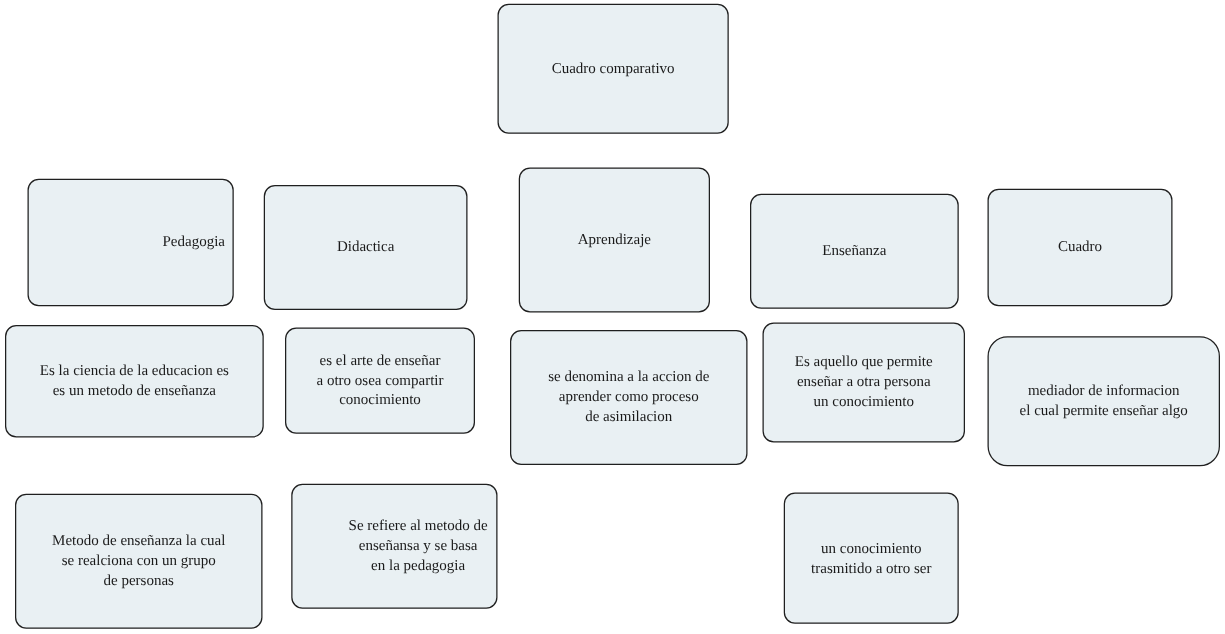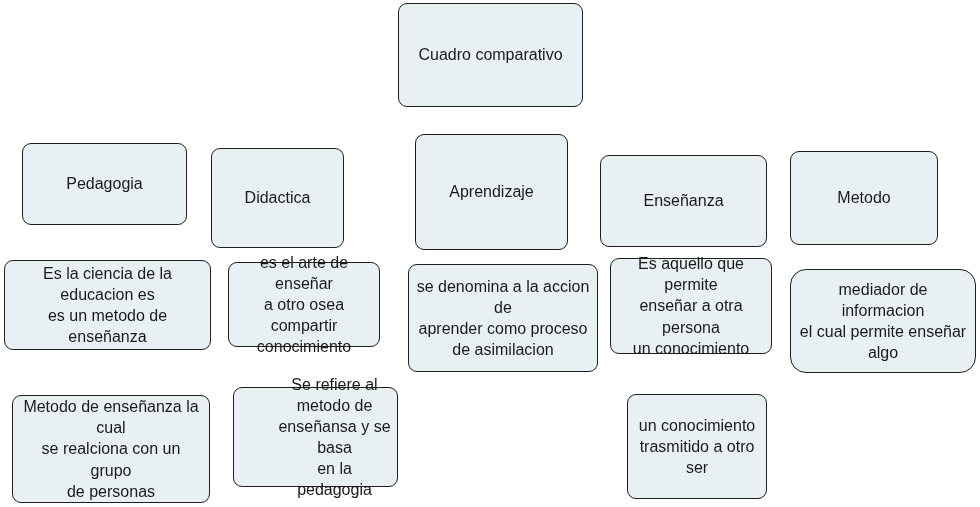--- a/index.html
+++ b/index.html
@@ -7,22 +7,22 @@
     --node-border:#1f1f1f;
     --text:#1a1a1a;
     --bg:#ffffff;
   }
   *{margin:0;padding:0;box-sizing:border-box;}
   html,body{background:var(--bg);}
   .canvas{
     position:relative;
     width:980px;height:507px;
     background:var(--bg);
-    font-family:Liberation Sans, sans-serif;
-    font-size:16px;
+    font-family:Liberation Serif, serif;
+    font-size:12px;
     color:var(--text);
     overflow:hidden;
   }
   .node{
     position:absolute;
     background:var(--node-fill);
     border:1px solid var(--node-border);
     border-radius:9px;
     display:flex;
     align-items:center;
@@ -37,34 +37,34 @@
 </style>
 </head>
 <body>
 
 <div class="canvas">
 
   <div class="node" style="left:398px;top:3px;width:185px;height:104px;">
     <span class="label">Cuadro comparativo</span>
   </div>
 
-  <div class="node" style="left:22px;top:143px;width:165px;height:82px;">
+  <div class="node" style="left:22px;top:143px;width:165px;height:102px;justify-content:flex-end;">
     <span class="label">Pedagogia</span>
   </div>
-  <div class="node" style="left:211px;top:148px;width:133px;height:100px;">
+  <div class="node" style="left:211px;top:148px;width:163px;height:100px;">
     <span class="label">Didactica</span>
   </div>
   <div class="node" style="left:415px;top:134px;width:153px;height:116px;">
     <span class="label">Aprendizaje</span>
   </div>
   <div class="node" style="left:600px;top:155px;width:167px;height:92px;">
     <span class="label">Enseñanza</span>
   </div>
   <div class="node" style="left:790px;top:151px;width:148px;height:94px;">
-    <span class="label">Metodo</span>
+    <span class="label">Cuadro</span>
   </div>
 
   <div class="node" style="left:4px;top:260px;width:207px;height:90px;">
     <span class="label">Es la ciencia de la educacion es
 es un metodo de enseñanza</span>
   </div>
   <div class="node" style="left:228px;top:262px;width:152px;height:85px;">
     <span class="label">es el arte de enseñar
 a otro osea compartir
 conocimiento</span>

